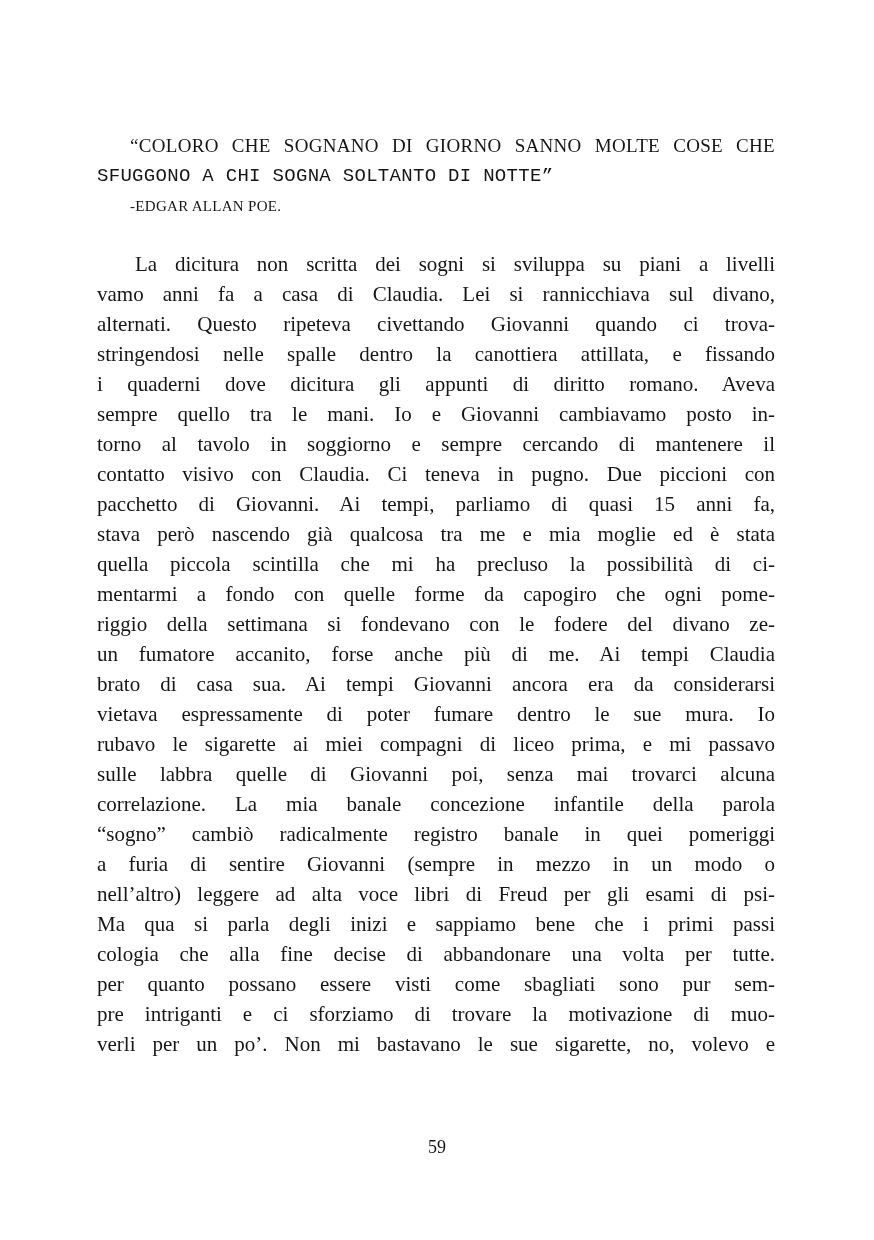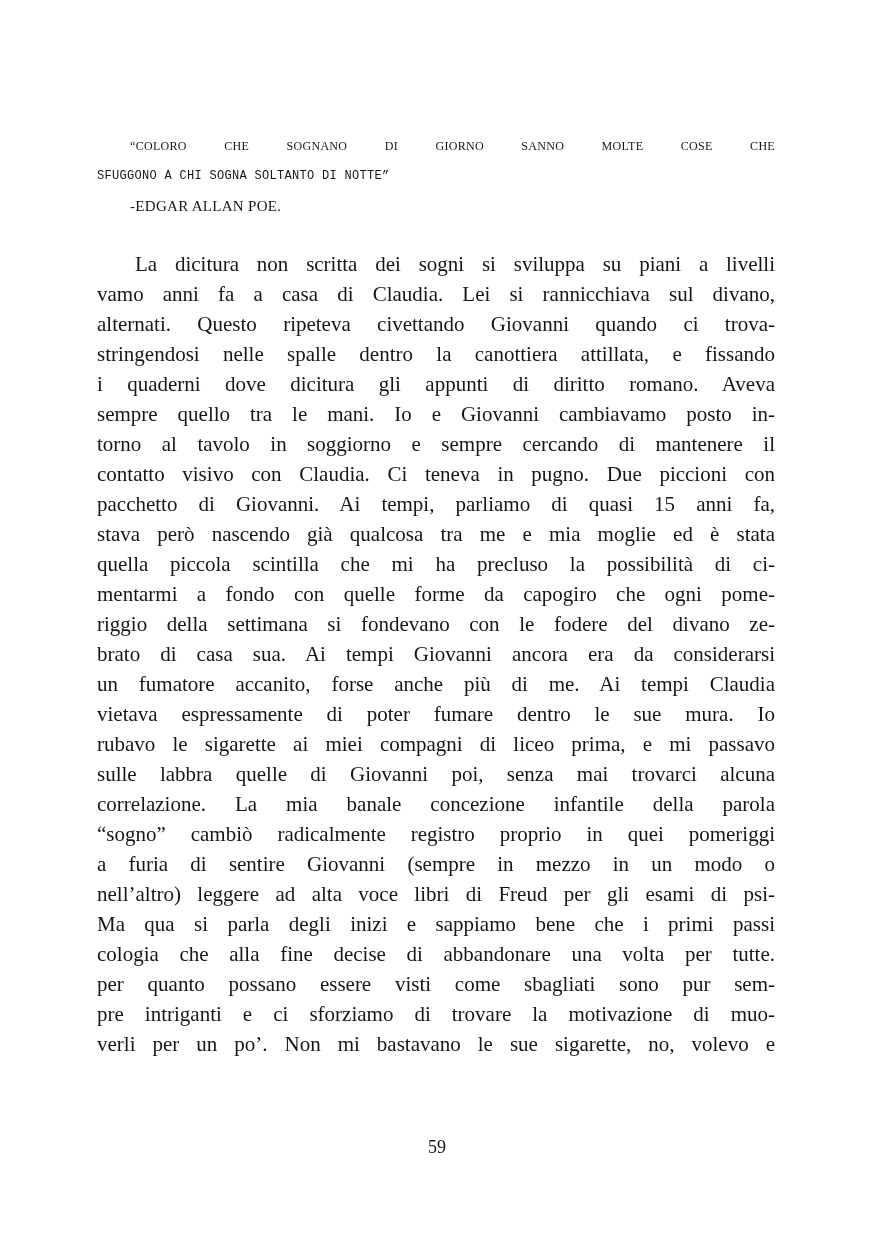--- a/index.html
+++ b/index.html
@@ -34,21 +34,21 @@
     line-height: 30px;
   }
   .line.left-last {
     text-align-last: left;
     font-family: Liberation Mono, monospace;
   }
   .line.indent {
     text-indent: 33px;
   }
   .epigraph .line {
-    font-size: 12px;
+    font-size: 19px;
     letter-spacing: 0.3px;
   }
   .epigraph .attribution {
     font-size: 15px;
     letter-spacing: 0.3px;
     line-height: 30px;
     text-indent: 33px;
     text-align: left;
   }
   .paragraph {
@@ -91,27 +91,27 @@
         <div class="line">stringendosi nelle spalle dentro la canottiera attillata, e fissando</div>
         <div class="line">i quaderni dove dicitura gli appunti di diritto romano. Aveva</div>
         <div class="line">sempre quello tra le mani. Io e Giovanni cambiavamo posto in-</div>
         <div class="line">torno al tavolo in soggiorno e sempre cercando di mantenere il</div>
         <div class="line">contatto visivo con Claudia. Ci teneva in pugno. Due piccioni con</div>
         <div class="line">pacchetto di Giovanni. Ai tempi, parliamo di quasi 15 anni fa,</div>
         <div class="line">stava però nascendo già qualcosa tra me e mia moglie ed è stata</div>
         <div class="line">quella piccola scintilla che mi ha precluso la possibilità di ci-</div>
         <div class="line">mentarmi a fondo con quelle forme da capogiro che ogni pome-</div>
         <div class="line">riggio della settimana si fondevano con le fodere del divano ze-</div>
+        <div class="line">un fumatore accanito, forse anche più di me. Ai tempi Claudia</div>
         <div class="line">brato di casa sua. Ai tempi Giovanni ancora era da considerarsi</div>
-        <div class="line">un fumatore accanito, forse anche più di me. Ai tempi Claudia</div>
         <div class="line">vietava espressamente di poter fumare dentro le sue mura. Io</div>
         <div class="line">rubavo le sigarette ai miei compagni di liceo prima, e mi passavo</div>
         <div class="line">sulle labbra quelle di Giovanni poi, senza mai trovarci alcuna</div>
         <div class="line">correlazione. La mia banale concezione infantile della parola</div>
-        <div class="line">“sogno” cambiò radicalmente registro proprio in quei pomeriggi</div>
+        <div class="line">“sogno” cambiò radicalmente registro banale in quei pomeriggi</div>
         <div class="line">a furia di sentire Giovanni (sempre in mezzo in un modo o</div>
         <div class="line">nell’altro) leggere ad alta voce libri di Freud per gli esami di psi-</div>
         <div class="line">Ma qua si parla degli inizi e sappiamo bene che i primi passi</div>
         <div class="line">cologia che alla fine decise di abbandonare una volta per tutte.</div>
         <div class="line">per quanto possano essere visti come sbagliati sono pur sem-</div>
         <div class="line">pre intriganti e ci sforziamo di trovare la motivazione di muo-</div>
         <div class="line">verli per un po’. Non mi bastavano le sue sigarette, no, volevo e</div>
       </div>
 
   </div>

